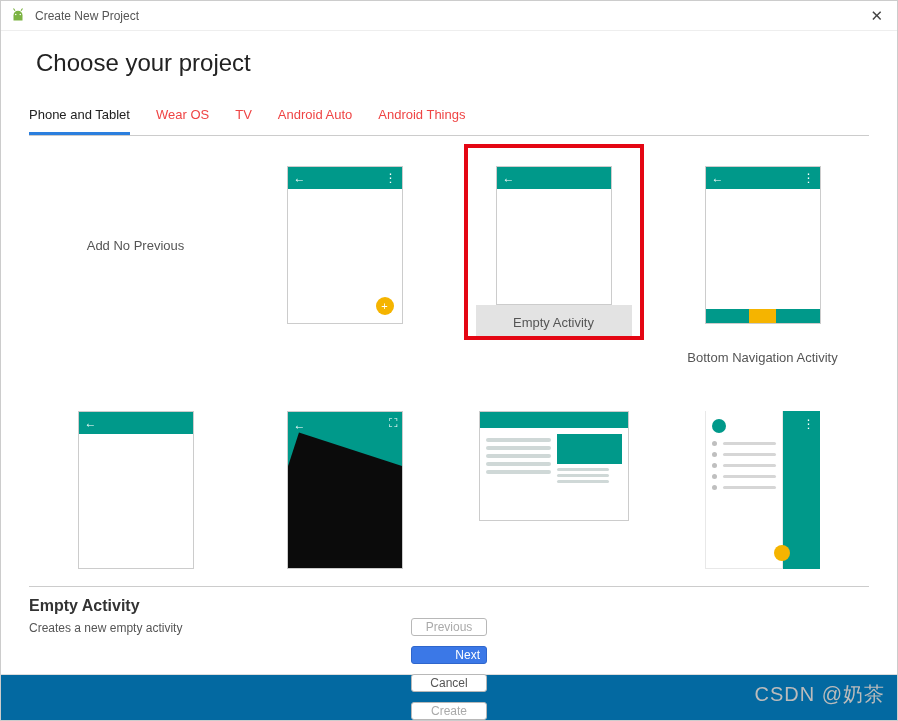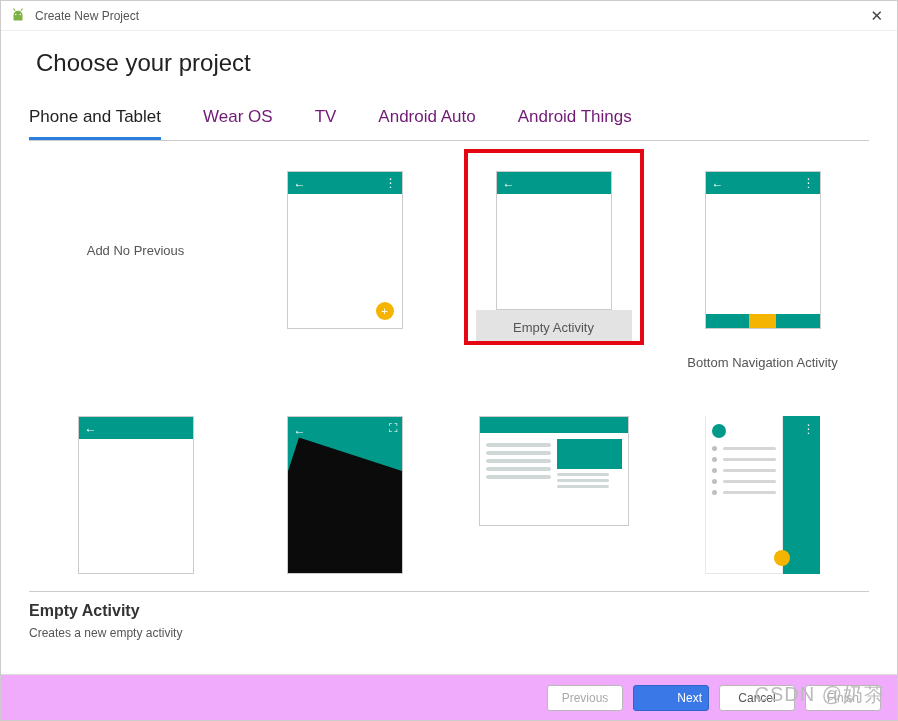--- a/index.html
+++ b/index.html
@@ -32,27 +32,27 @@
   .heading {
     font-size: 24px;
     font-weight: 400;
     color: #222;
     padding: 18px 28px 24px 28px;
     margin-left: 7px;
   }
   .tabs {
     display: flex;
     padding: 0 28px;
-    gap: 42px;
+    gap: 26px;
     border-bottom: 1px solid transparent;
-    font-size: 17px;
+    font-size: 13px;
   }
   .tab {
     padding: 6px 0 10px 0;
-    color: #701a75;
+    color: #ef4444;
     cursor: pointer;
     border-bottom: 3px solid transparent;
     margin-bottom: -1px;
   }
   .tab.active {
     color: #222;
     border-bottom: 3px solid #2b7fde;
   }
   .gallery-wrap {
     border-top: 1px solid #ccc;
@@ -178,21 +178,22 @@
   .footer {
     position: absolute;
     left: 0; right: 0; bottom: 0;
     height: 46px;
     border-top: 1px solid #ddd;
     display: flex;
     align-items: center;
     justify-content: flex-end;
     padding: 0 16px;
     gap: 10px;
-    background:#f0abfc;
+    background:#0369a1;
+    flex-direction:column;
   }
   .btn {
     height: 26px;
     min-width: 76px;
     border: 1px solid #b8b8b8;
     background: #fff;
     border-radius: 3px;
     font-size: 12px;
     color: #555;
     cursor: pointer;
@@ -379,16 +380,16 @@
 
 <div class="desc">
   <div class="desc-title">Empty Activity</div>
   <div class="desc-text">Creates a new empty activity</div>
 </div>
 
 <div class="footer">
   <button class="btn" disabled="">Previous</button>
   <button class="btn primary">Next</button>
   <button class="btn">Cancel</button>
-  <button class="btn" disabled="">Finish</button>
+  <button class="btn" disabled="">Create</button>
 </div>
 
 <div class="watermark">CSDN @奶茶</div>
 
 </body></html>

